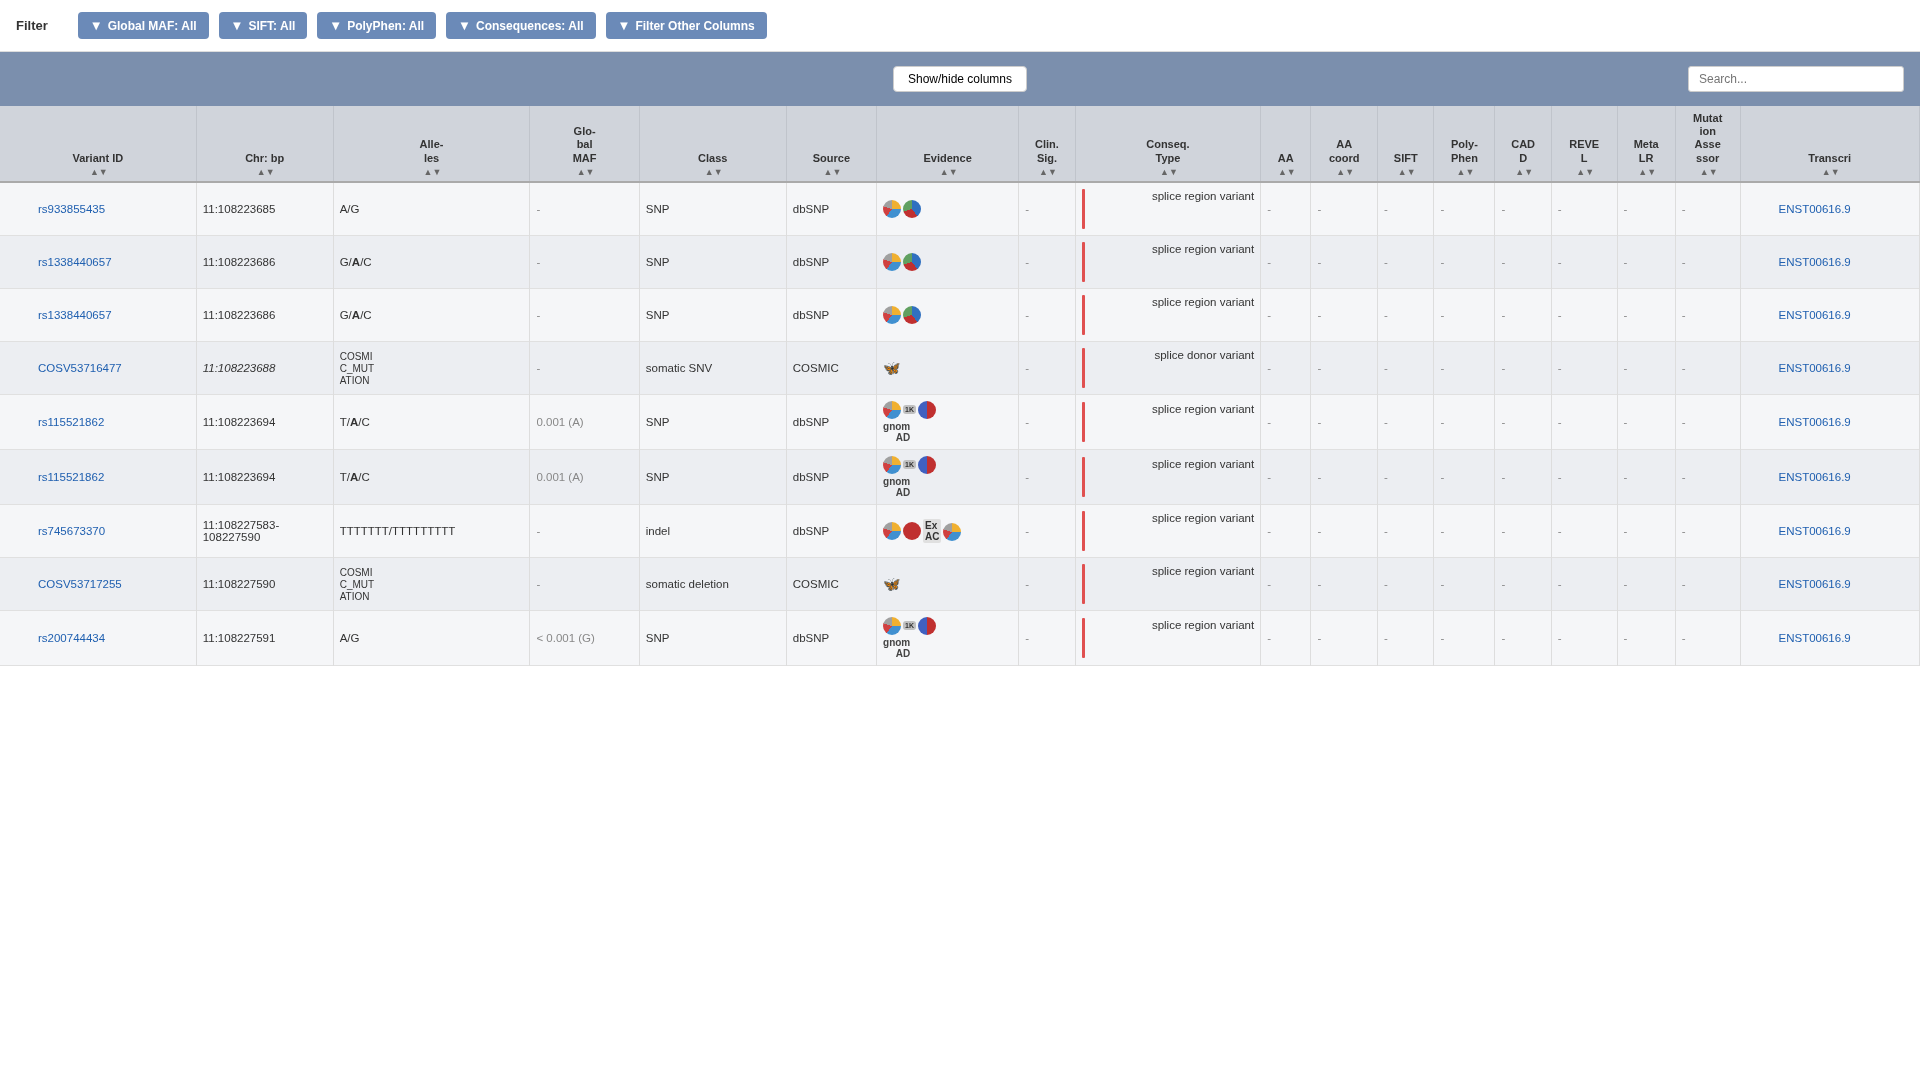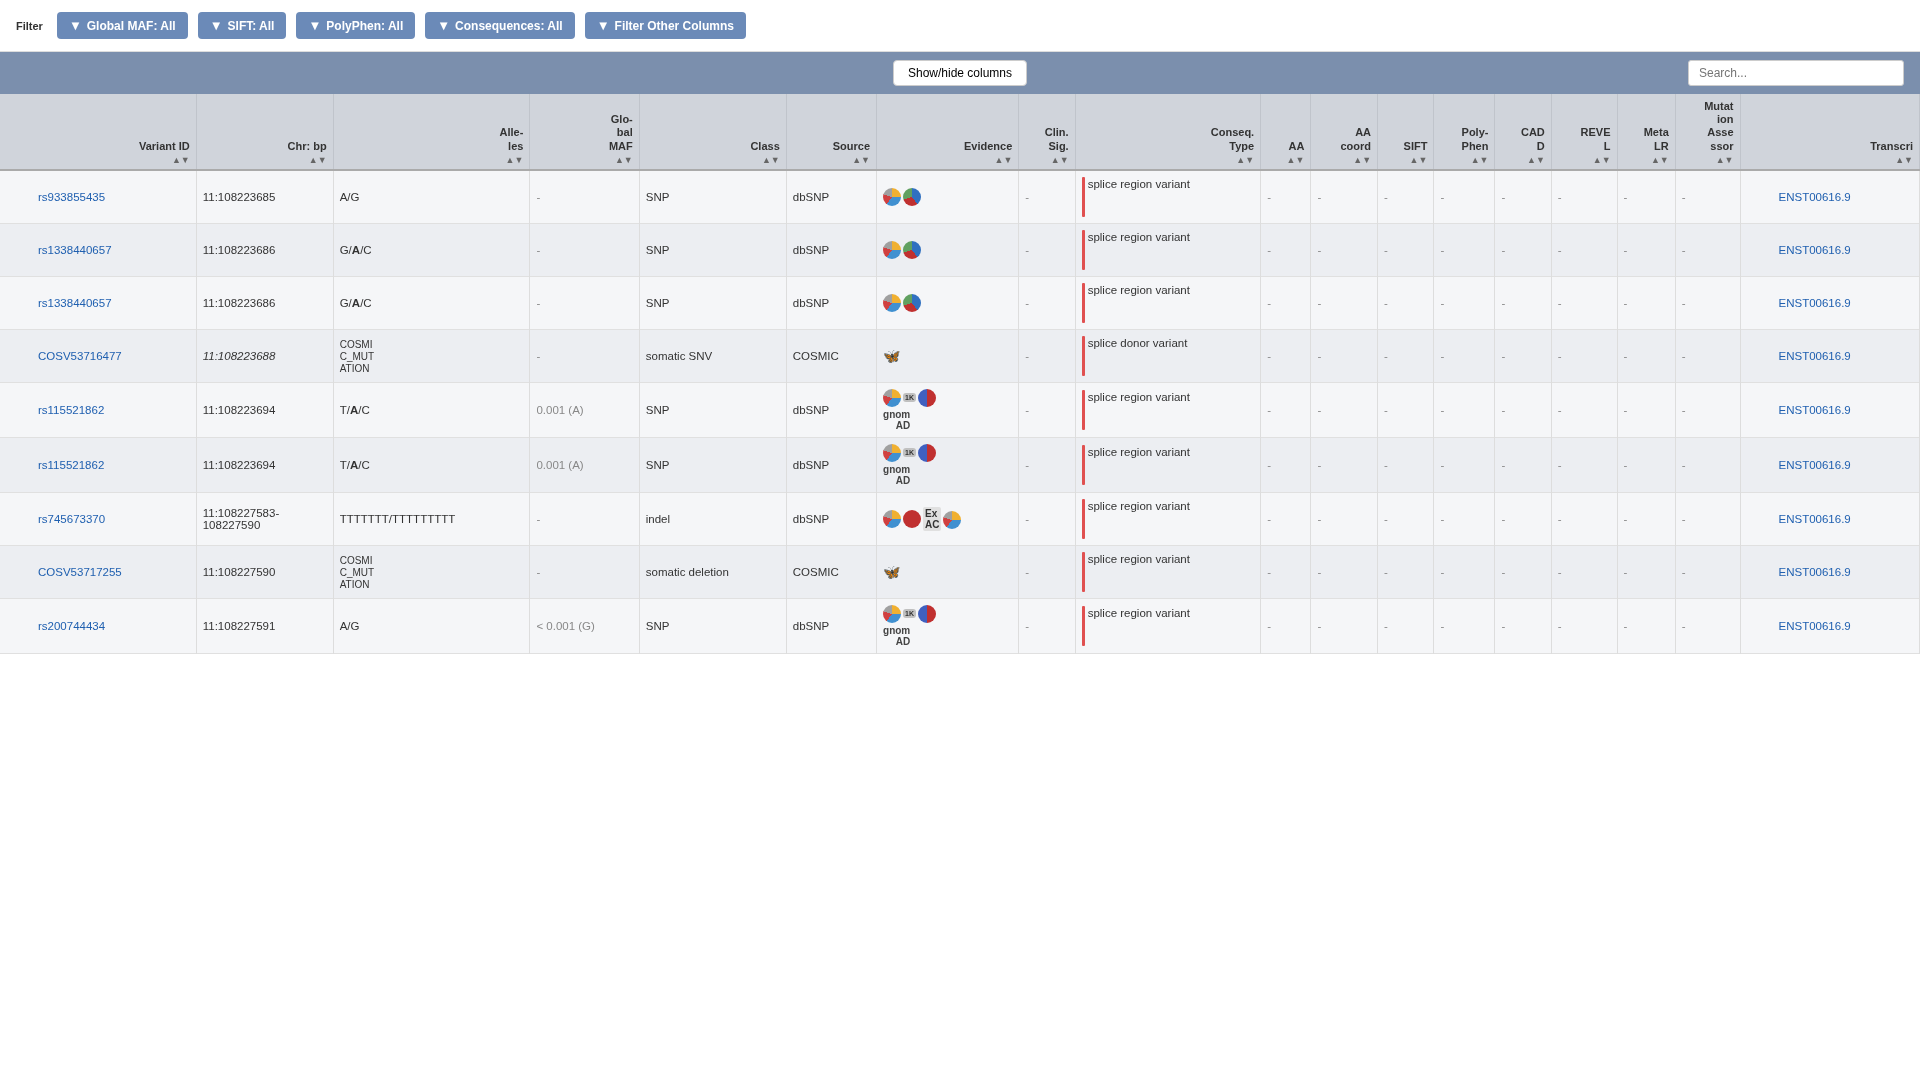--- a/index.html
+++ b/index.html
@@ -9,22 +9,22 @@
     .filter-bar {
       display: flex;
       align-items: center;
       padding: 12px 16px;
       gap: 10px;
       background: #fff;
       border-bottom: 1px solid #ddd;
     }
     .filter-label {
       font-weight: bold;
-      font-size: 11px;
-      margin-right: 4px;
+      font-size: 13px;
+      margin-right: 20px;
     }
     .filter-btn {
       display: flex;
       align-items: center;
       gap: 5px;
       padding: 6px 12px;
       background: #6b8ab8;
       color: white;
       border: none;
       border-radius: 4px;
@@ -39,21 +39,21 @@
       overflow-x: auto;
       width: 100%;
     }
 
     
     .table-toolbar {
       background: #7b8fad;
       display: flex;
       align-items: center;
       justify-content: center;
-      padding: 8px 16px;
+      padding: 14px 16px;
       position: relative;
     }
     .show-hide-btn {
       background: white;
       border: 1px solid #ccc;
       border-radius: 4px;
       padding: 5px 14px;
       cursor: pointer;
       font-size: 12px;
     }
@@ -74,21 +74,21 @@
     table {
       width: 100%;
       border-collapse: collapse;
       font-size: 11.5px;
     }
     thead tr {
       background: #d0d4db;
     }
     thead th {
       padding: 6px 6px 4px;
-      text-align: right;
+      text-align: center;
       vertical-align: bottom;
       border-right: 1px solid #c0c4cb;
       border-bottom: 2px solid #aaa;
       white-space: nowrap;
       font-size: 11px;
       font-weight: bold;
       color: #333;
       cursor: pointer;
       user-select: none;
     }
@@ -116,20 +116,21 @@
     a {
       color: #2060b0;
       text-decoration: none;
       padding-left: 32px;
     }
 
     .conseq-type {
       display: flex;
       align-items: flex-start;
       gap: 3px;
+      justify-content: space-between;
     }
     .conseq-bar {
       width: 3px;
       min-height: 40px;
       background: #e05050;
       border-radius: 1px;
       flex-shrink: 0;
     }
     .conseq-text {
       line-height: 1.3;

